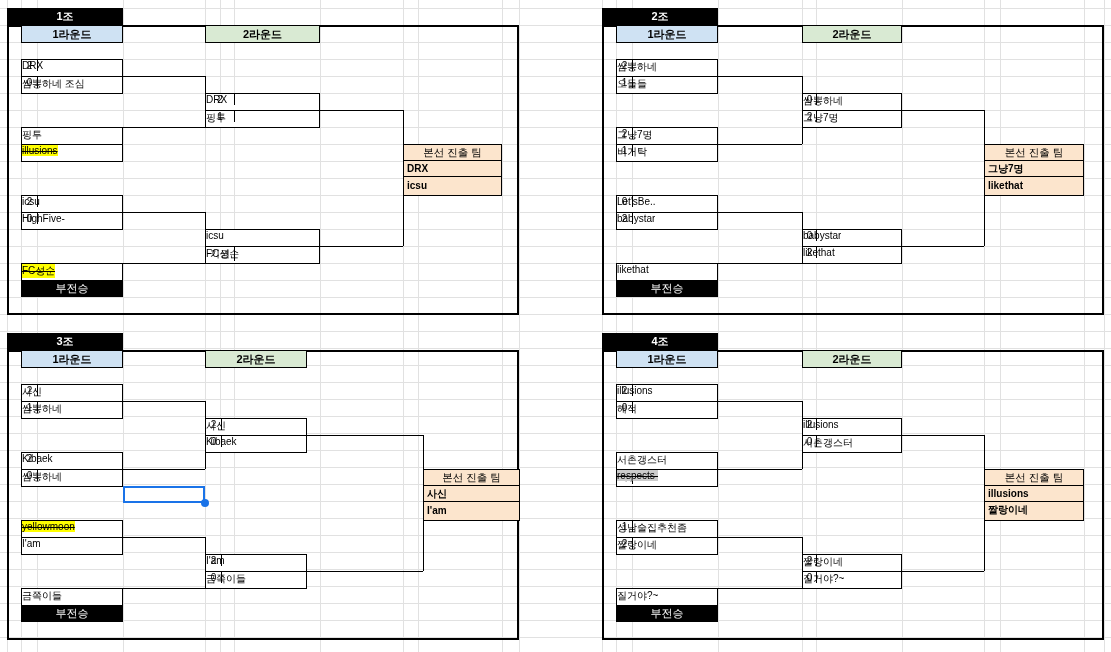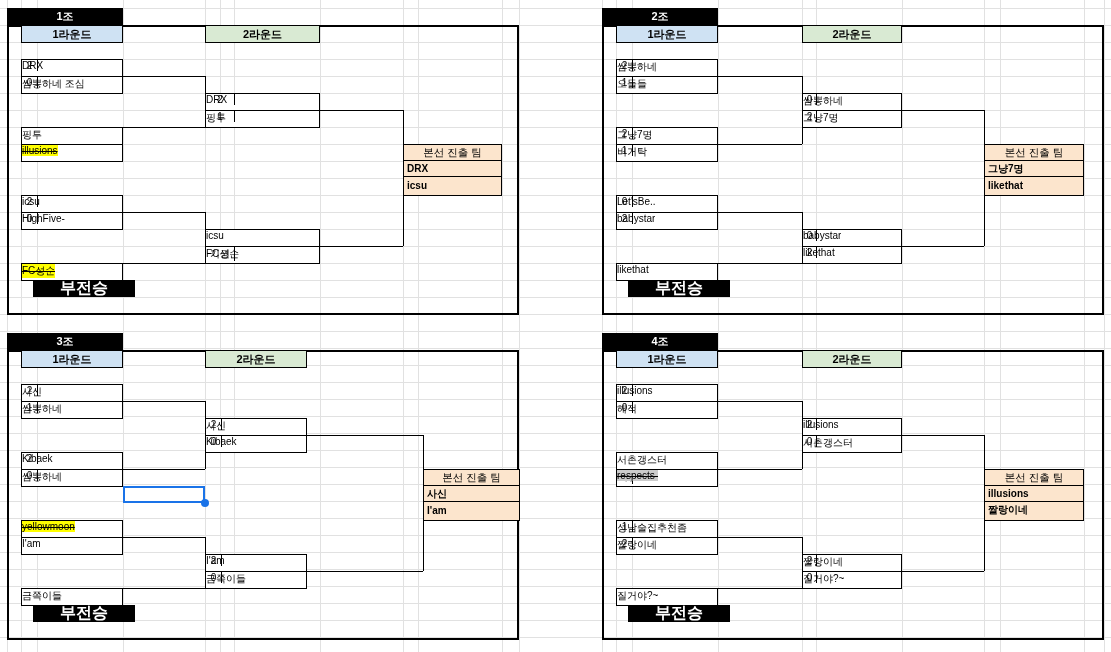--- a/index.html
+++ b/index.html
@@ -11,21 +11,21 @@
   .gridv{width:1px;top:0;height:652px;}
   .gridh{height:1px;left:0;width:1111px;}
   .groupborder{border:2px solid #000;background:transparent;pointer-events:none;}
   .tab{display:flex;align-items:center;justify-content:center;font-size:11px;font-weight:bold;}
   .hdr{display:flex;align-items:center;justify-content:center;font-size:11px;font-weight:bold;border:1px solid #000;}
   .cellrow{display:flex;align-items:stretch;border:1px solid #000;background:#fff;font-size:10px;}
   .score{display:flex;align-items:center;justify-content:center;border-right:1px solid #000;white-space:nowrap;}
   .tname{flex:1;display:flex;align-items:center;justify-content:center;white-space:nowrap;overflow:hidden;}
   .clipleft{justify-content:flex-start;overflow:hidden;padding-left:1px;}
   .strike{text-decoration:line-through;}
-  .byecell{display:flex;align-items:center;justify-content:center;font-size:16px;font-weight:bold;margin-left:12px;}
+  .byecell{display:flex;align-items:center;justify-content:center;font-size:11px;font-weight:normal;}
   .finrow{display:flex;align-items:center;font-size:10px;padding-left:3px;white-space:nowrap;overflow:hidden;}
   .fincenter{justify-content:center;padding-left:0;}
   .conn{background:#000;}
 </style>
 </head>
 <body>
 
 <div id="stage">
     <div class="abs gridh" style="top: 8px; background: rgb(225, 225, 225);"></div>
     <div class="abs gridh" style="top: 25px; background: rgb(225, 225, 225);"></div>

